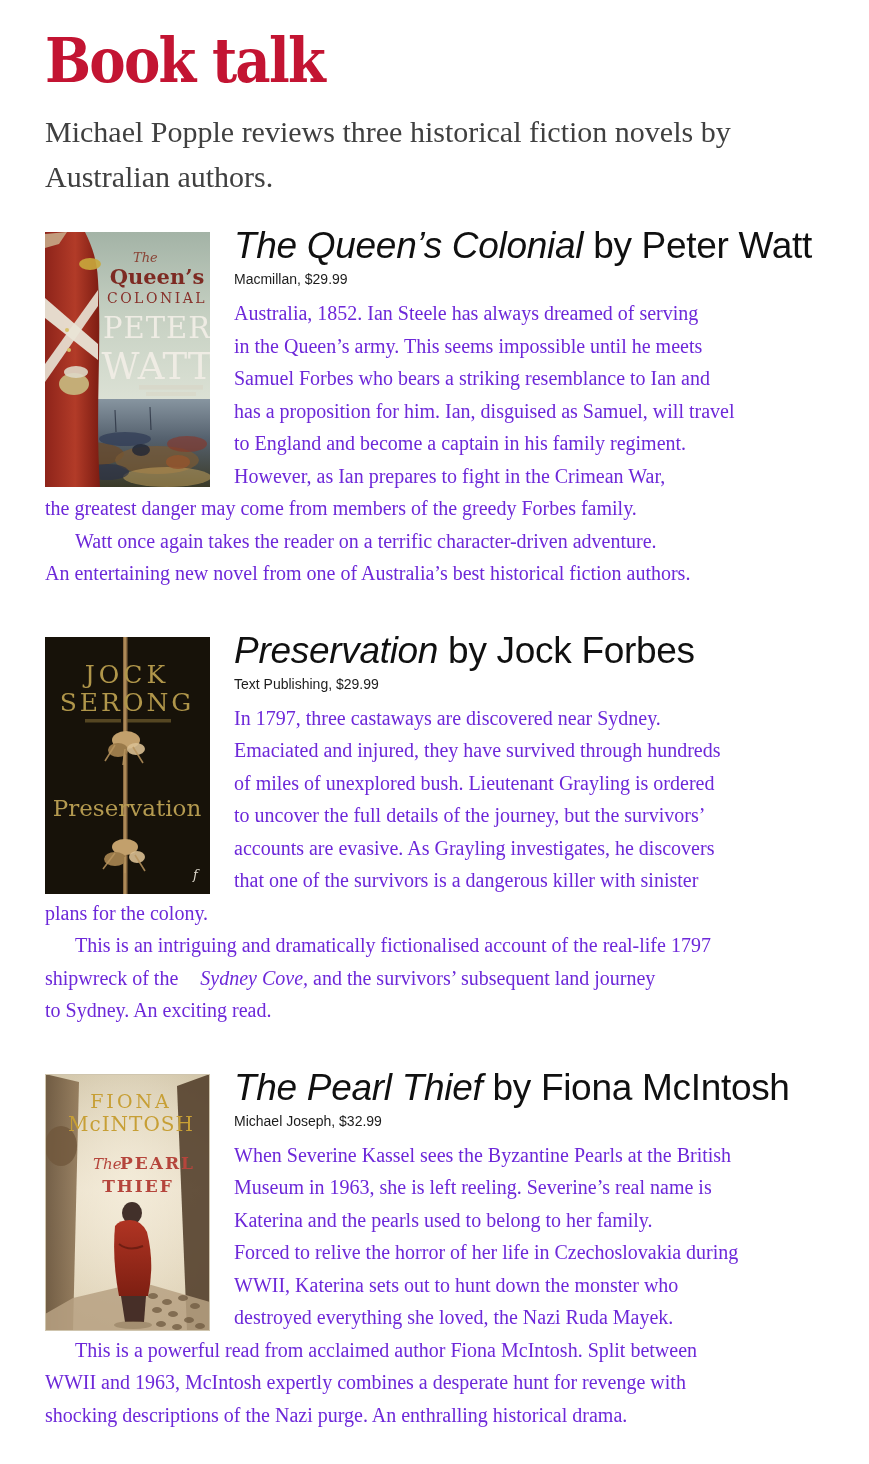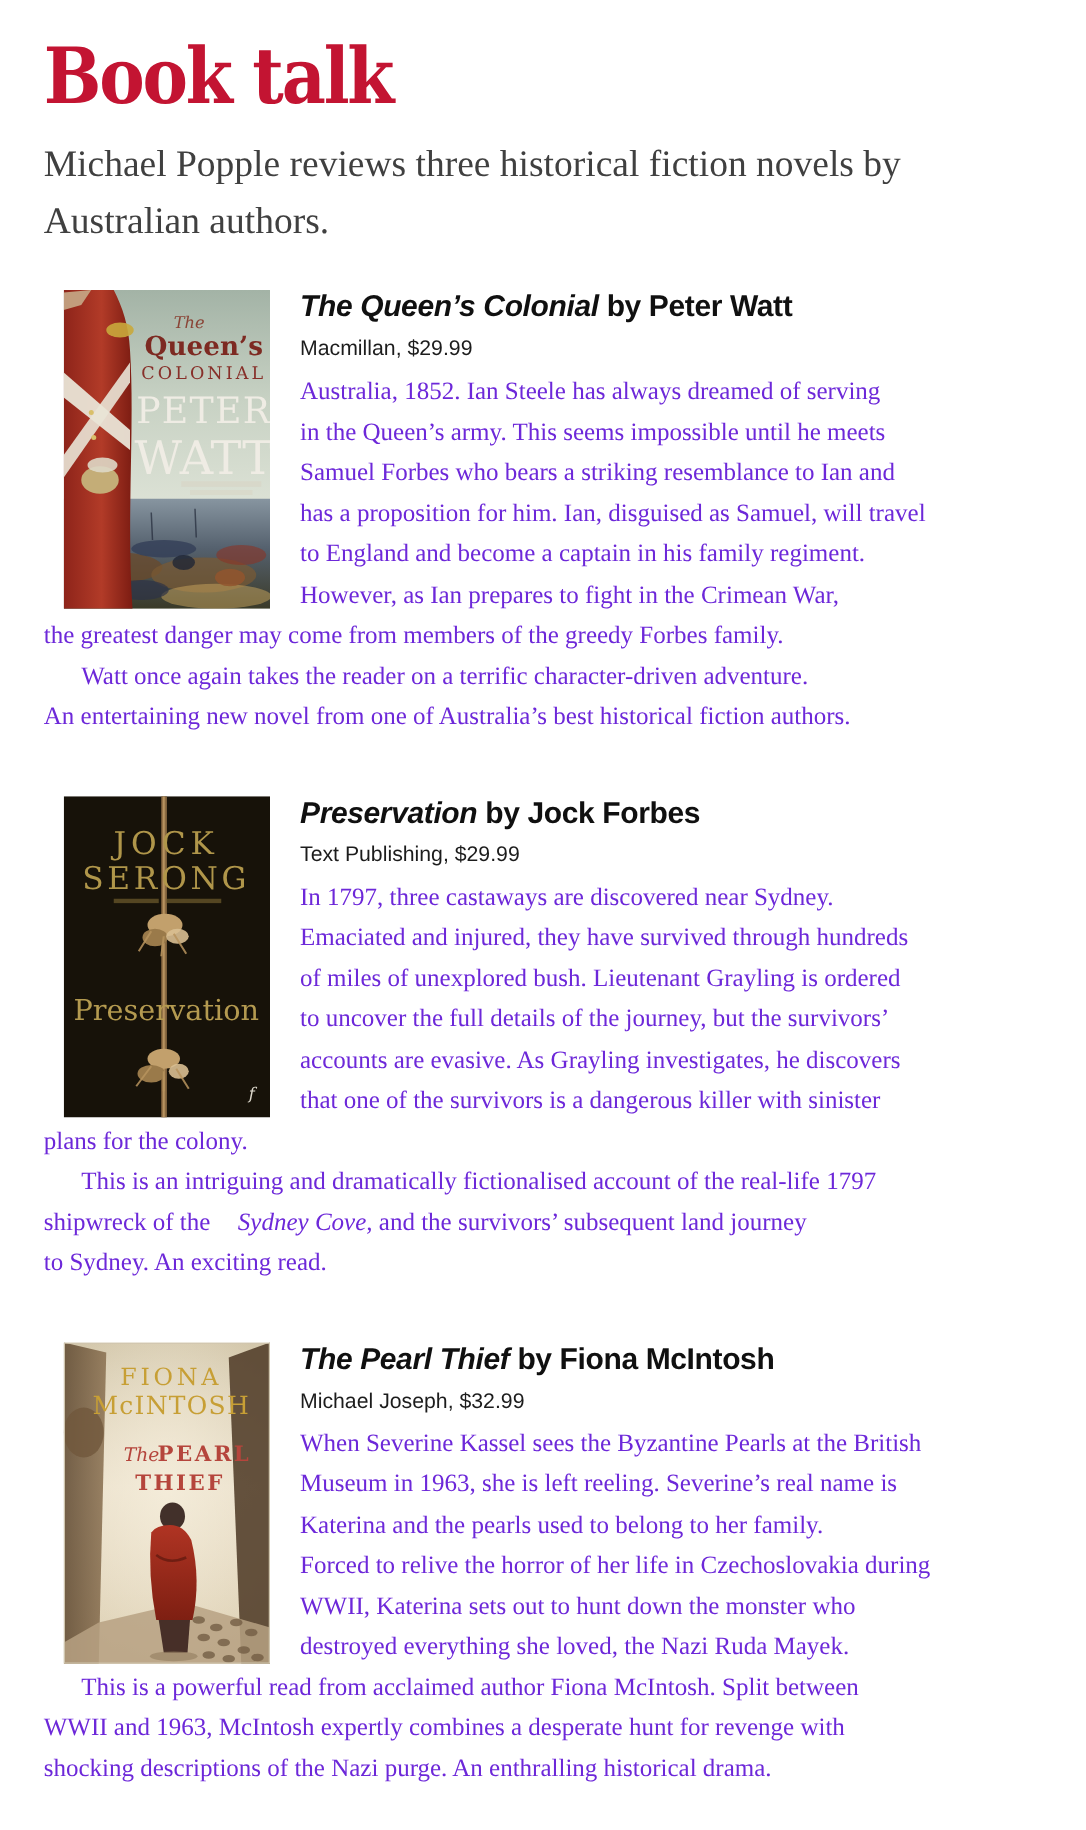--- a/index.html
+++ b/index.html
@@ -1,21 +1,21 @@
 <!DOCTYPE html>
 <html><head>
 <meta charset="utf-8">
 <style>
   html, body { margin: 0; padding: 0; background: #ffffff; }
   body {
     width: 869px;
     font-family: "Liberation Serif", serif;
     color: #1d1d1b;
   }
-  .page { padding: 28px 35px 0 35px; }
+  .page { padding: 28px 35px 0 45px; }
 
   h1.page-title {
     margin: 0 0 16px 0;
     font-family: "DejaVu Serif", serif;
     font-weight: 700;
     font-size: 62px;
     line-height: 65px;
     letter-spacing: -2px;
     color: #c31432;
     transform: scaleX(0.88);
@@ -31,40 +31,40 @@
     color: #404040;
     white-space: pre-line;
   }
 
   section.review { margin: 0 0 44px 0; }
   section.review::after { content: ""; display: block; clear: both; }
 
   .cover {
     float: left;
     width: 165px;
-    margin: 3px 24px 0 16px;
+    margin: 3px 24px 0 0;
   }
   .cover svg { display: block; }
 
   h2.review-title {
     margin: 0 0 6px 0;
     font-family: "Liberation Sans", sans-serif;
-    font-weight: 700;
-    font-size: 24px;
+    font-weight: 400;
+    font-size: 37px;
     line-height: 34px;
     color: #101010;
     letter-spacing: -0.3px;
   }
   h2.review-title em { font-style: italic; }
 
   .publisher {
     margin: 0 0 8px 0;
     font-family: "Liberation Sans", sans-serif;
     font-weight: 400;
-    font-size: 17px;
+    font-size: 14px;
     line-height: 20px;
     color: #1c1c1c;
   }
 
   p.body-para {
     margin: 0;
     font-size: 20px;
     line-height: 32.5px;
     color: #6d28d9;
     white-space: pre-line;

